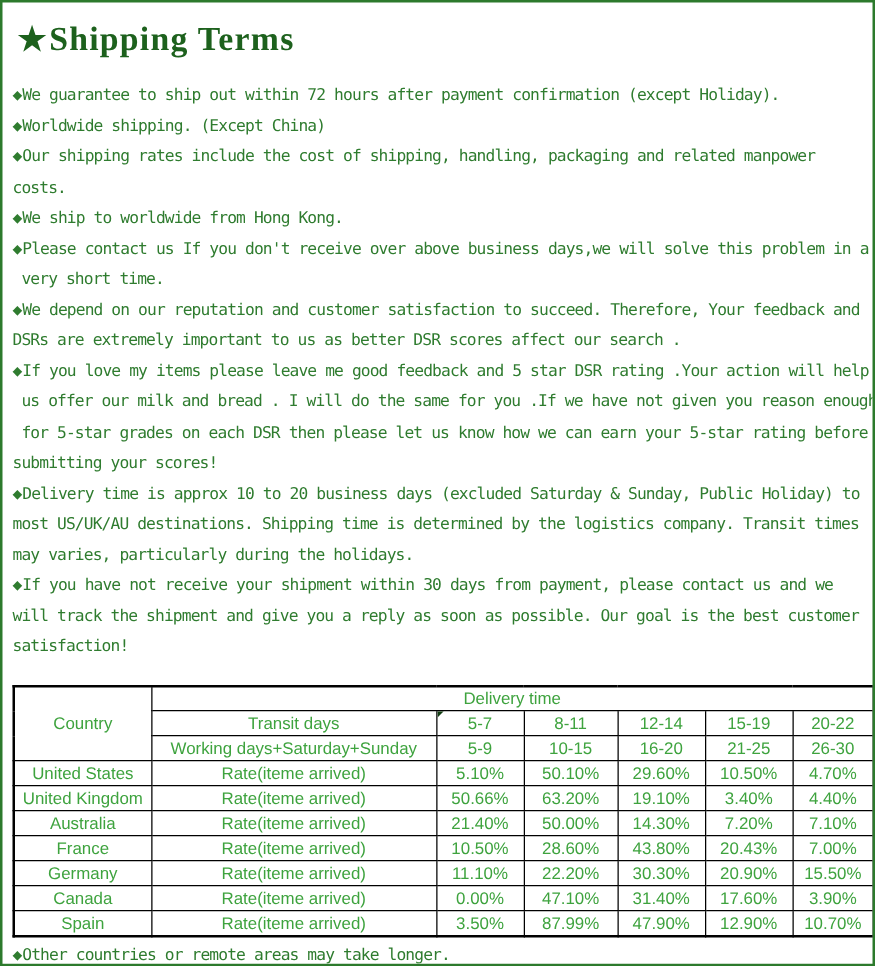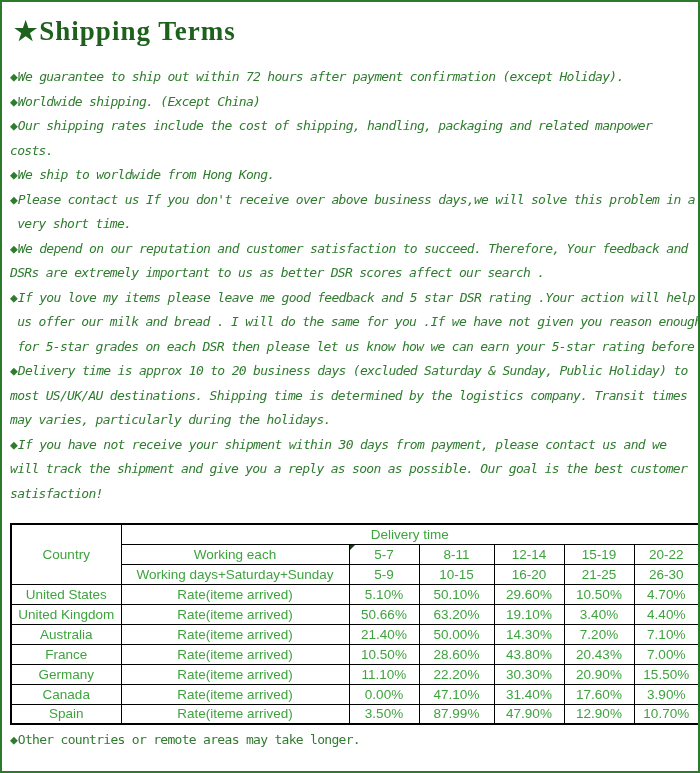--- a/index.html
+++ b/index.html
@@ -20,21 +20,20 @@
     font-size: 27px;
     line-height: 33px;
     color: #1d611d;
     letter-spacing: 1px;
   }
   .title .star { font-size: 26px; margin-right: 1px; }
   .bullets {
     margin: 13px 0 0 0;
     padding-left: 8px;
     padding-right: 4px;
-    font-style: italic;
   }
   .bullet-line {
     white-space: pre;
     font-family: "DejaVu Sans Mono", monospace;
     font-size: 13px;
     letter-spacing: -0.7px;
     line-height: 24.5px;
     height: 24.5px;
     color: #2f7c2f;
   }
@@ -84,20 +83,21 @@
       <div class="bullet-line"><span class="diamond">◆</span>Our shipping rates include the cost of shipping, handling, packaging and related manpower</div>
       <div class="bullet-line">costs.</div>
       <div class="bullet-line"><span class="diamond">◆</span>We ship to worldwide from Hong Kong.</div>
       <div class="bullet-line"><span class="diamond">◆</span>Please contact us If you don't receive over above business days,we will solve this problem in a</div>
       <div class="bullet-line"> very short time.</div>
       <div class="bullet-line"><span class="diamond">◆</span>We depend on our reputation and customer satisfaction to succeed. Therefore, Your feedback and</div>
       <div class="bullet-line">DSRs are extremely important to us as better DSR scores affect our search .</div>
       <div class="bullet-line"><span class="diamond">◆</span>If you love my items please leave me good feedback and 5 star DSR rating .Your action will help</div>
       <div class="bullet-line"> us offer our milk and bread . I will do the same for you .If we have not given you reason enough</div>
       <div class="bullet-line"> for 5-star grades on each DSR then please let us know how we can earn your 5-star rating before</div>
+      <div class="bullet-line">submitting your scores!</div>
       <div class="bullet-line"><span class="diamond">◆</span>Delivery time is approx 10 to 20 business days (excluded Saturday &amp; Sunday, Public Holiday) to</div>
       <div class="bullet-line">most US/UK/AU destinations. Shipping time is determined by the logistics company. Transit times</div>
       <div class="bullet-line">may varies, particularly during the holidays.</div>
       <div class="bullet-line"><span class="diamond">◆</span>If you have not receive your shipment within 30 days from payment, please contact us and we</div>
       <div class="bullet-line">will track the shipment and give you a reply as soon as possible. Our goal is the best customer</div>
       <div class="bullet-line">satisfaction!</div>
     </div>
 
   <table class="delivery">
     <colgroup>
@@ -108,21 +108,21 @@
         <col style="width:70px">
         <col style="width:70px">
         <col style="width:65px">
     </colgroup>
     <tbody id="table-body">
         <tr>
           <th rowspan="3">Country</th>
           <th colspan="6">Delivery time</th>
         </tr>
         <tr>
-          <th>Working each</th>
+          <th>Transit days</th>
           <th>5-7<span class="corner-marker"></span></th>
           <th>8-11</th>
           <th>12-14</th>
           <th>15-19</th>
           <th>20-22</th>
         </tr>
         <tr>
           <th>Working days+Saturday+Sunday</th>
           <th>5-9</th>
           <th>10-15</th>

